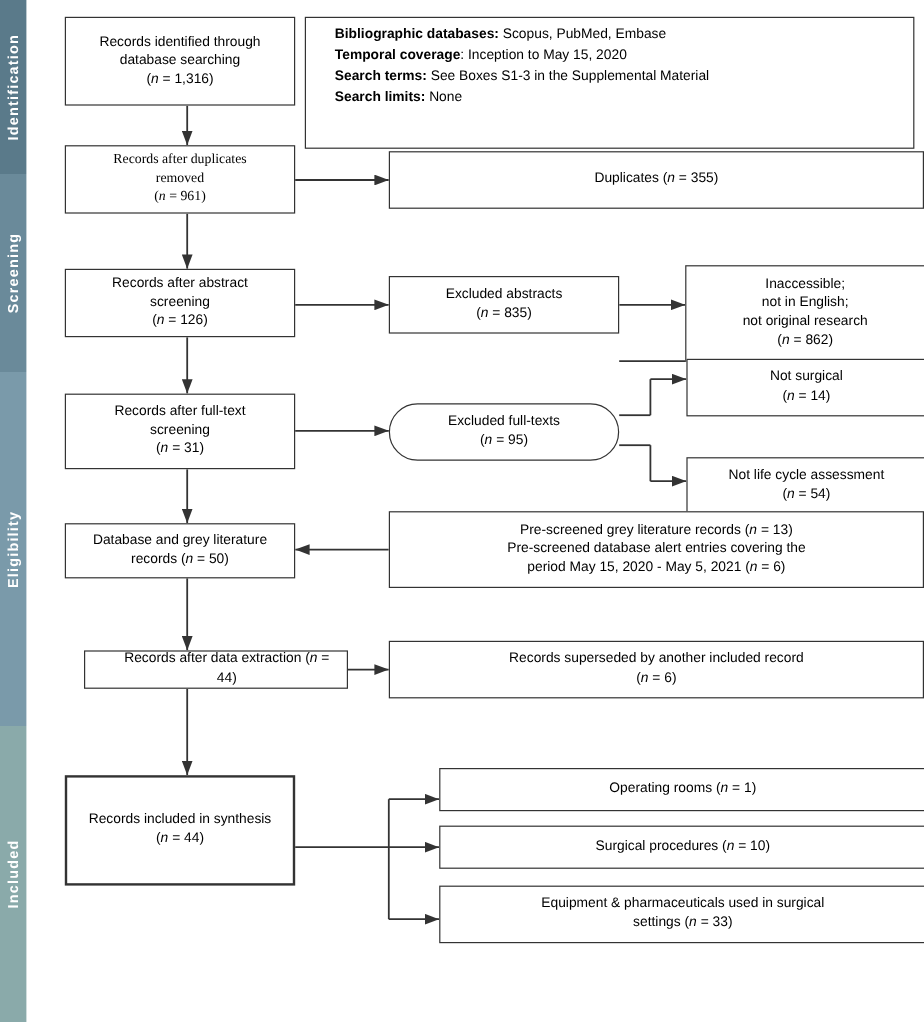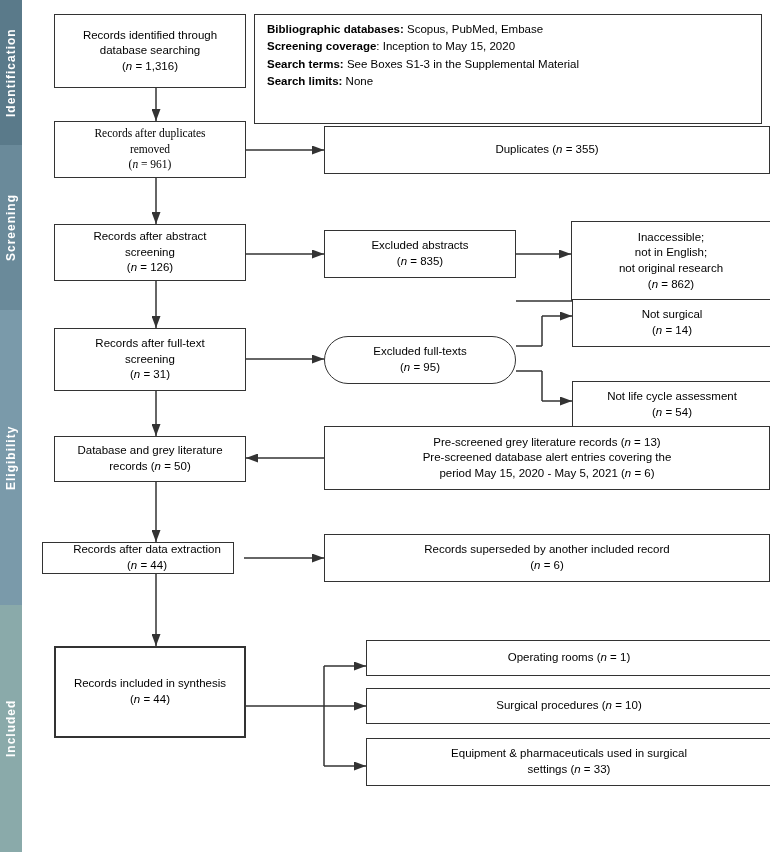--- a/index.html
+++ b/index.html
@@ -71,21 +71,21 @@
     }
 
     .box-text em {
       font-style: italic;
     }
 
     .info-box {
       position: absolute;
       border: 1.5px solid #333;
       background: #fff;
-      padding: 6px 12px;
+      padding: 6px 24px;
       font-size: 11.5px;
       line-height: 1.5;
       text-align: left;
     }
 
     .info-box strong {
       font-weight: bold;
     }
 
     
@@ -173,21 +173,21 @@
       <line class="arrow-line" x1="298" y1="760" x2="340" y2="760"></line>
 
     </svg>
 
     <div class="box" style="left:28px; top:8px; width:192px; height:74px;">
       <span class="box-text">Records identified through<br>database searching<br>(<em>n</em> = 1,316)</span>
     </div>
 
     <div class="info-box" style="left:228px; top:8px; width:508px; min-height:110px;">
       <div><strong>Bibliographic databases:</strong> Scopus, PubMed, Embase</div>
-      <div><strong>Screening coverage</strong>: Inception to May 15, 2020</div>
+      <div><strong>Temporal coverage</strong>: Inception to May 15, 2020</div>
       <div><strong>Search terms:</strong> See Boxes S1-3 in the Supplemental Material</div>
       <div><strong>Search limits:</strong> None</div>
     </div>
 
     <div class="box" style="left:28px; top:115px; width:192px; height:57px;font-family:Liberation Serif, serif;">
       <span class="box-text">Records after duplicates<br>removed<br>(<em>n</em> = 961)</span>
     </div>
 
     <div class="box" style="left:298px; top:120px; width:446px; height:48px;">
       <span class="box-text">Duplicates (<em>n</em> = 355)</span>
@@ -222,21 +222,21 @@
     </div>
 
     <div class="box" style="left:28px; top:430px; width:192px; height:46px;">
       <span class="box-text">Database and grey literature<br>records (<em>n</em> = 50)</span>
     </div>
 
     <div class="box" style="left:298px; top:420px; width:446px; height:64px;">
       <span class="box-text">Pre-screened grey literature records (<em>n</em> = 13)<br>Pre-screened database alert entries covering the<br>period May 15, 2020 - May 5, 2021  (<em>n</em> = 6)</span>
     </div>
 
-    <div class="box" style="left:16px; top:536px; width:192px; height:32px;padding-left:24px;">
+    <div class="box" style="left:44px; top:536px; width:220px; height:32px;padding-left:24px;">
       <span class="box-text">Records after data extraction (<em>n</em> = 44)</span>
     </div>
 
     <div class="box" style="left:298px; top:528px; width:446px; height:48px;">
       <span class="box-text">Records superseded by another included record<br>(<em>n</em> = 6)</span>
     </div>
 
     <div class="box" style="left:28px; top:640px; width:192px; height:92px; border-width: 2px;">
       <span class="box-text">Records included in synthesis<br>(<em>n</em> = 44)</span>
     </div>

